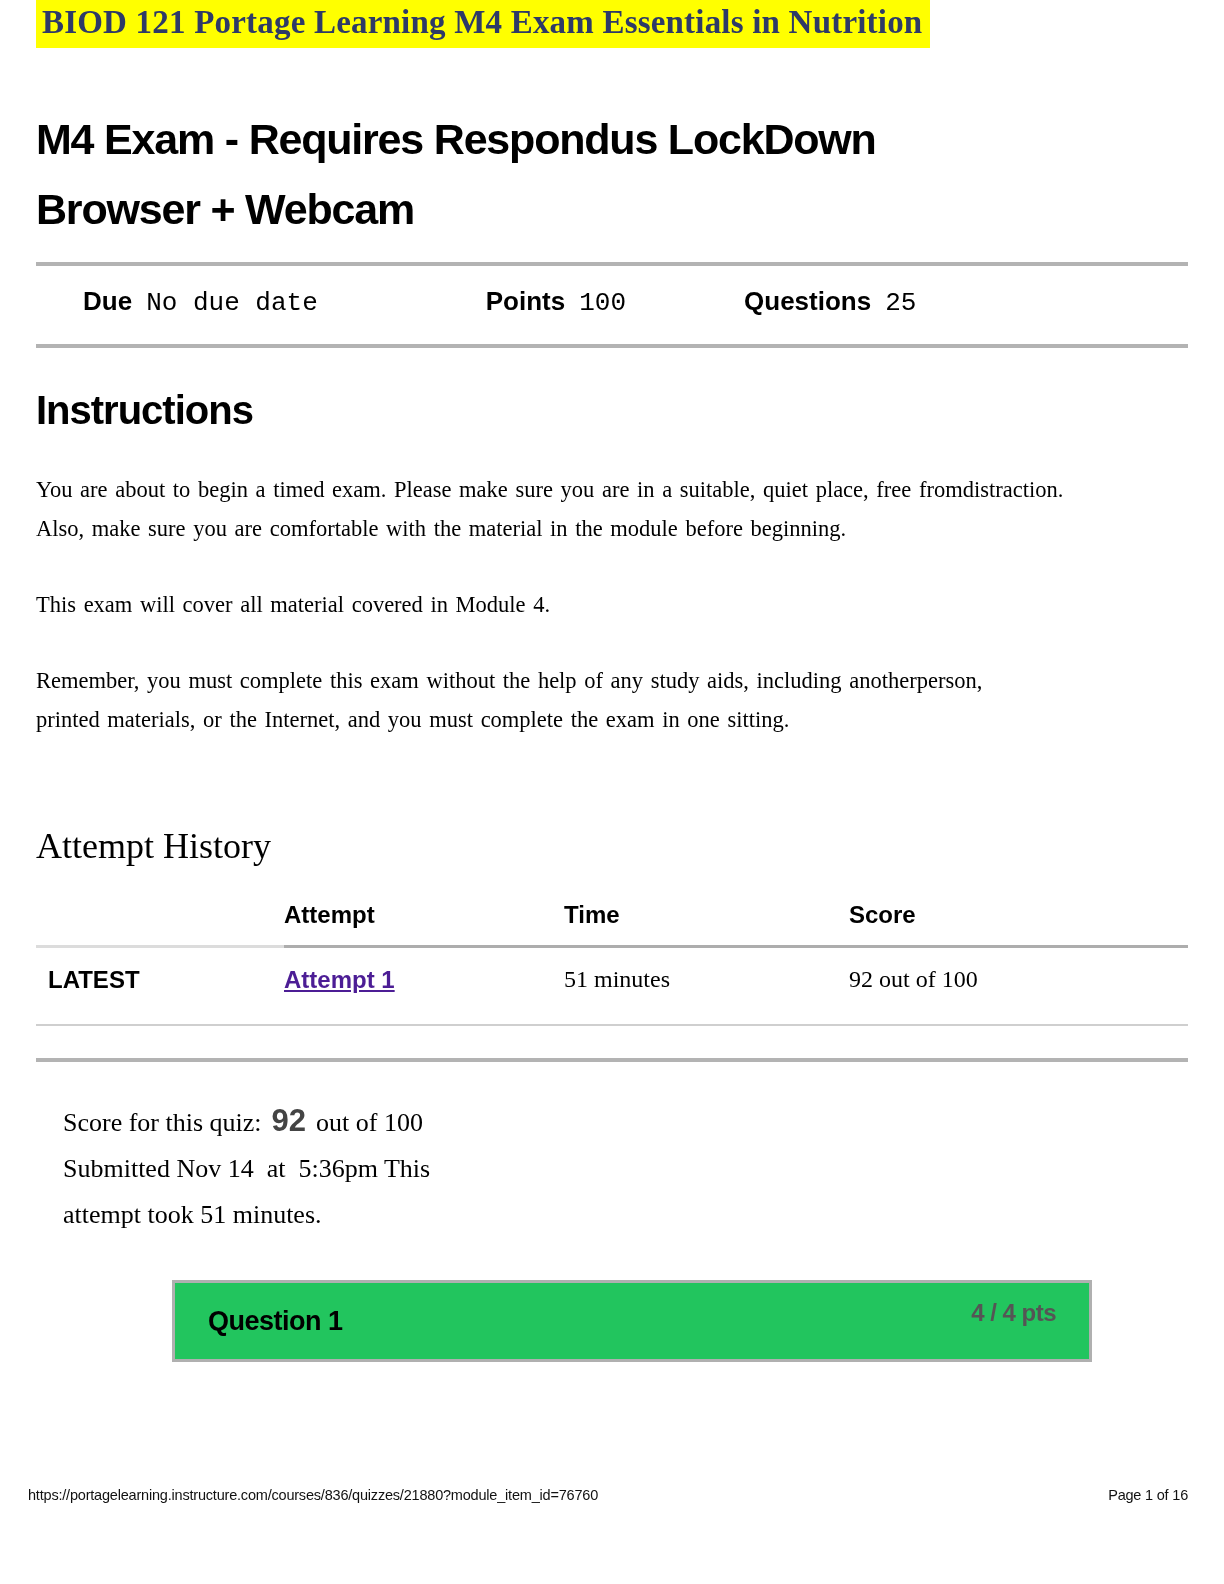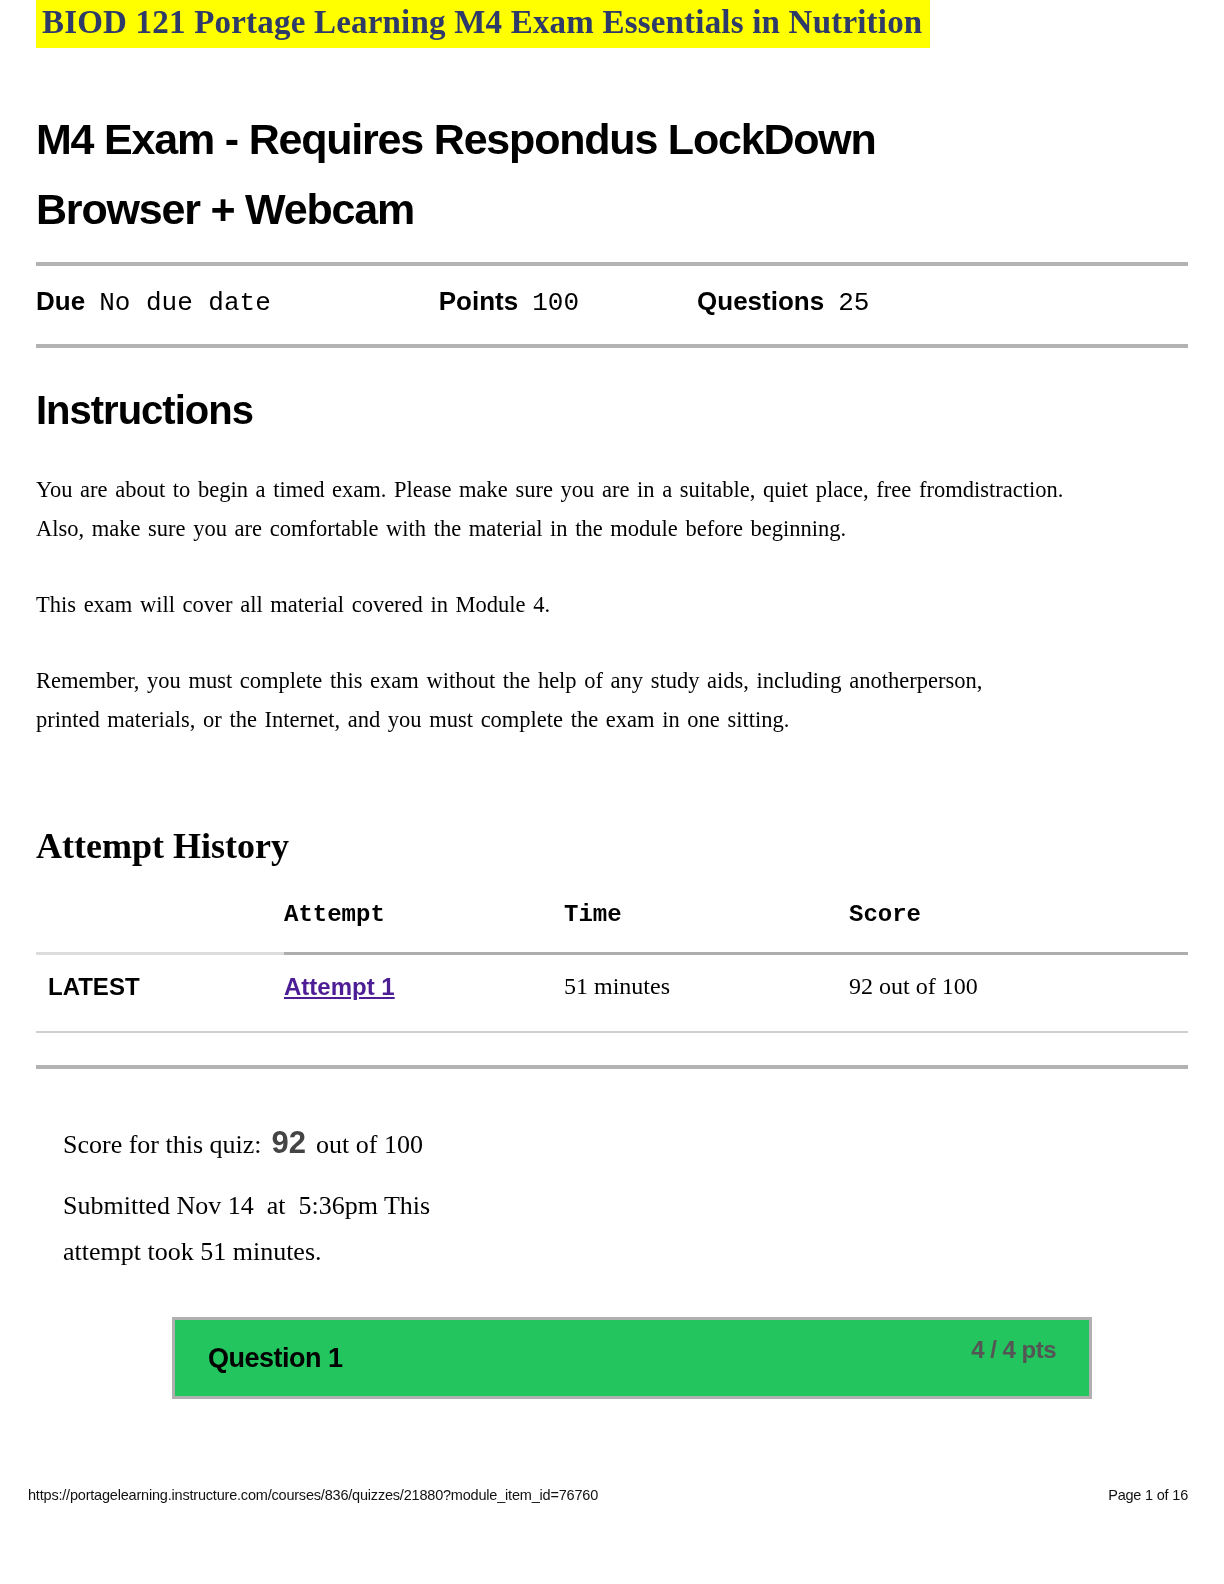--- a/index.html
+++ b/index.html
@@ -21,66 +21,66 @@
   .page-title{
     font-family:"Liberation Sans", sans-serif;font-weight:bold;
     font-size:43px;line-height:70px;letter-spacing:-1.2px;color:#000;
     margin:56px 0 0 0;white-space:pre-wrap;
   }
 
   .rule{height:4px;background:#B3B3B3;border:none;margin:18px 0 0 0;}
   .rule.thin{height:2px;background:#CFCFCF;}
 
   
-  .meta{margin-top:20px;font-size:26px;}
+  .meta{margin-top:20px;font-size:26px;margin-left:47px;}
   .meta-row{display:flex;align-items:baseline;margin-top:6px;}
   .meta-row.second{margin-top:14px;}
   .meta-label{font-family:"Liberation Sans", sans-serif;font-weight:bold;margin-right:14px;}
   .meta-value{font-family:Liberation Mono, monospace;}
   .sp-points{margin-left:168px;}
   .sp-questions{margin-left:118px;}
   .sp-note{margin-left:92px;}
 
   .instructions-heading{
     font-family:"Liberation Sans", sans-serif;font-weight:bold;
     font-size:40px;letter-spacing:-1px;margin:40px 0 0 0;
   }
   .para{
     font-size:22.5px;line-height:39px;width:1152px;margin-top:37px;
     word-spacing:2px;white-space:pre-wrap;
   }
 
   .attempt-heading{
-    font-family:"Liberation Serif", serif;font-weight:bold;
+    font-family:"Liberation Serif", serif;font-weight:normal;
     font-size:36px;margin:86px 0 0 0;
   }
 
   
   .attempt-table{display:grid;grid-template-columns:248px 280px 285px 1fr;margin-top:34px;width:1152px;}
   .th{
-    font-family:Liberation Mono, monospace;font-weight:bold;font-size:24px;
-    padding-bottom:24px;border-bottom:3px solid #ADADAD;
+    font-family:Liberation Sans, sans-serif;font-weight:bold;font-size:24px;
+    padding-bottom:16px;border-bottom:3px solid #ADADAD;
   }
   .th.empty{border-bottom-color:#DCDCDC;}
   .td{padding-top:18px;font-size:24px;}
   .td.latest{font-family:"Liberation Sans", sans-serif;font-weight:bold;padding-left:12px;}
   .attempt-link{
     font-family:"Liberation Sans", sans-serif;font-weight:bold;
     color:#4c1d95;text-decoration:underline;cursor:pointer;
   }
 
   .post-table-gap{margin-top:30px;}
   .post-thin-gap{margin-top:32px;}
 
   
   .score-block{margin:34px 0 0 27px;font-size:26px;line-height:46px;}
   .score-line{display:flex;align-items:baseline;}
   .score-value{
     font-family:"Liberation Sans", sans-serif;font-weight:bold;
-    font-size:31px;color:#444444;margin:17px 10px;
+    font-size:31px;color:#444444;margin:2px 10px;
   }
   .score-text{white-space:pre-wrap;}
 
   
   .question-card{
     margin:42px 0 0 136px;width:848px;height:76px;
     border:3px solid #B0B0B0;padding:0 33px;
     display:flex;align-items:center;justify-content:space-between;background:#22c55e;
   }
   .q-label{font-family:"Liberation Sans", sans-serif;font-weight:bold;font-size:27px;letter-spacing:-0.5px;}

